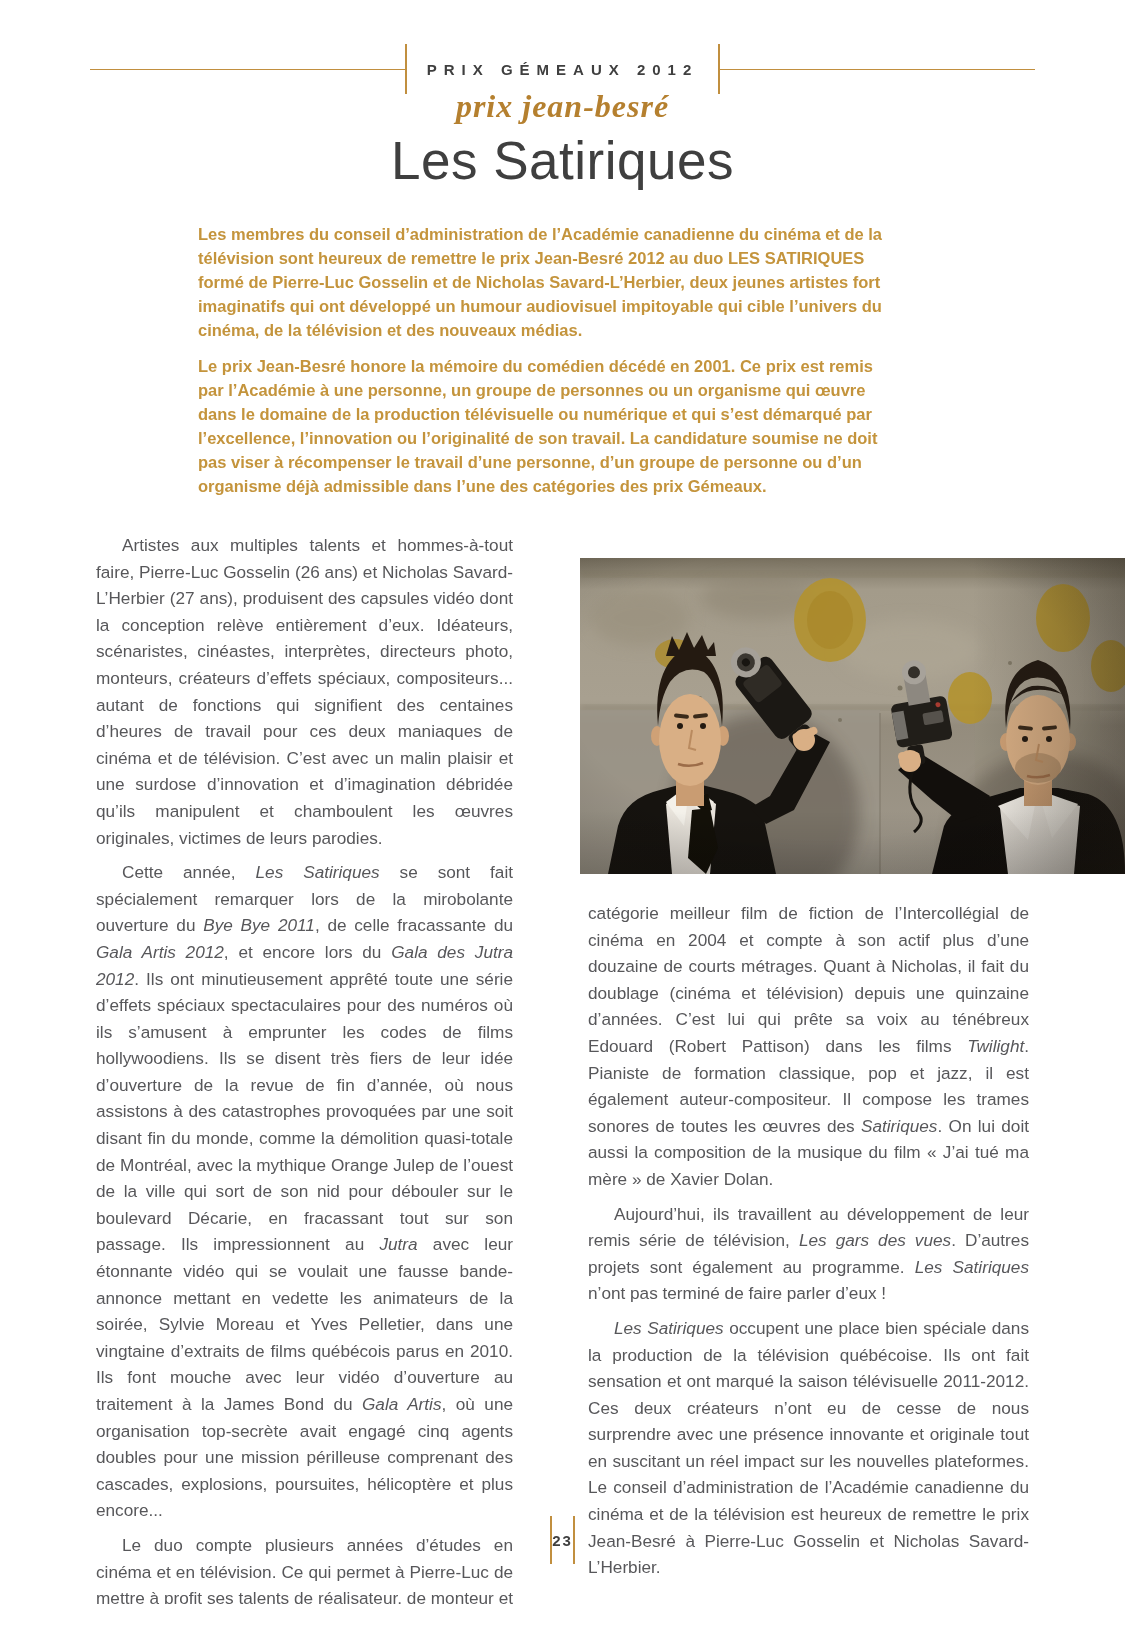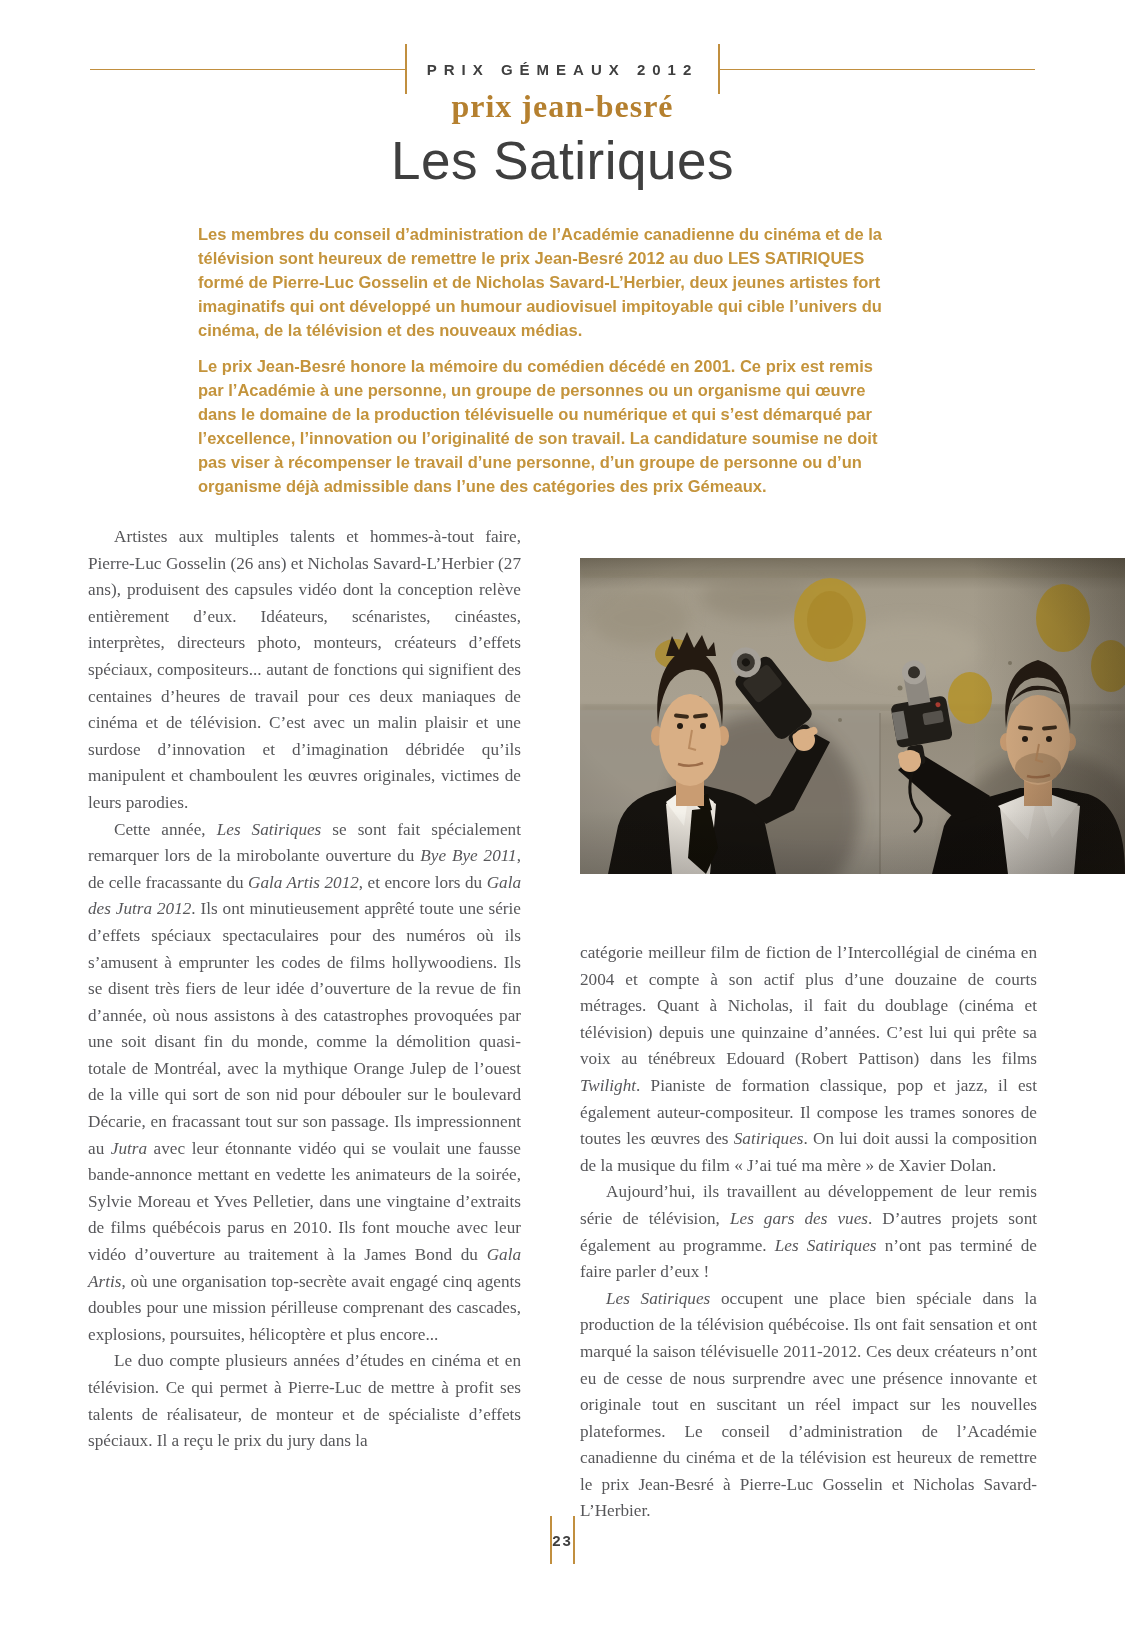--- a/index.html
+++ b/index.html
@@ -22,20 +22,21 @@
     padding:0 20px;white-space:nowrap;
     font-size:15px;font-weight:bold;letter-spacing:7px;
     color:var(--title-gray,#3f3f3f);
   }
   .award-title{
     position:absolute;left:0;top:88px;width:100%;margin:0;
     text-align:center;
     font-family:"Liberation Serif", serif;
     font-weight:bold;font-size:32px;letter-spacing:1px;
     color:var(--award-gold,#b5802f);
+    font-style:italic;
   }
   .main-title{
     position:absolute;left:0;top:130px;width:100%;margin:0;
     text-align:center;
     font-weight:400;font-size:53px;letter-spacing:0.5px;
     color:var(--title-gray,#3f3f3f);
   }
   
   .intro{
     position:absolute;left:198px;top:222px;width:712px;
@@ -44,24 +45,24 @@
     text-align:left;
   }
   .intro p{margin:0 12px 12px 0;}
   
   .col{
     position:absolute;
     font-size:17.2px;line-height:26.6px;
     color:var(--body-gray,#57575a);
     text-align:justify;
   }
-  .col p{margin:0;font-family:Liberation Serif, serif;}
+  .col p{margin:8px;}
   .col p.indent{text-indent:26px;}
   .col-left{left:88px;top:524px;width:433px;}
-  .col-right{left:580px;top:940px;width:457px;}
+  .col-right{left:580px;top:892px;width:457px;}
   .it{font-style:italic;}
   
   .photo{
     position:absolute;left:580px;top:558px;width:545px;height:316px;margin:0;
   }
   .photo svg{display:block;width:100%;height:100%;}
   
   .pagenum{
     position:absolute;left:0;top:1516px;width:100%;
     display:flex;align-items:center;justify-content:center;text-align:center;

